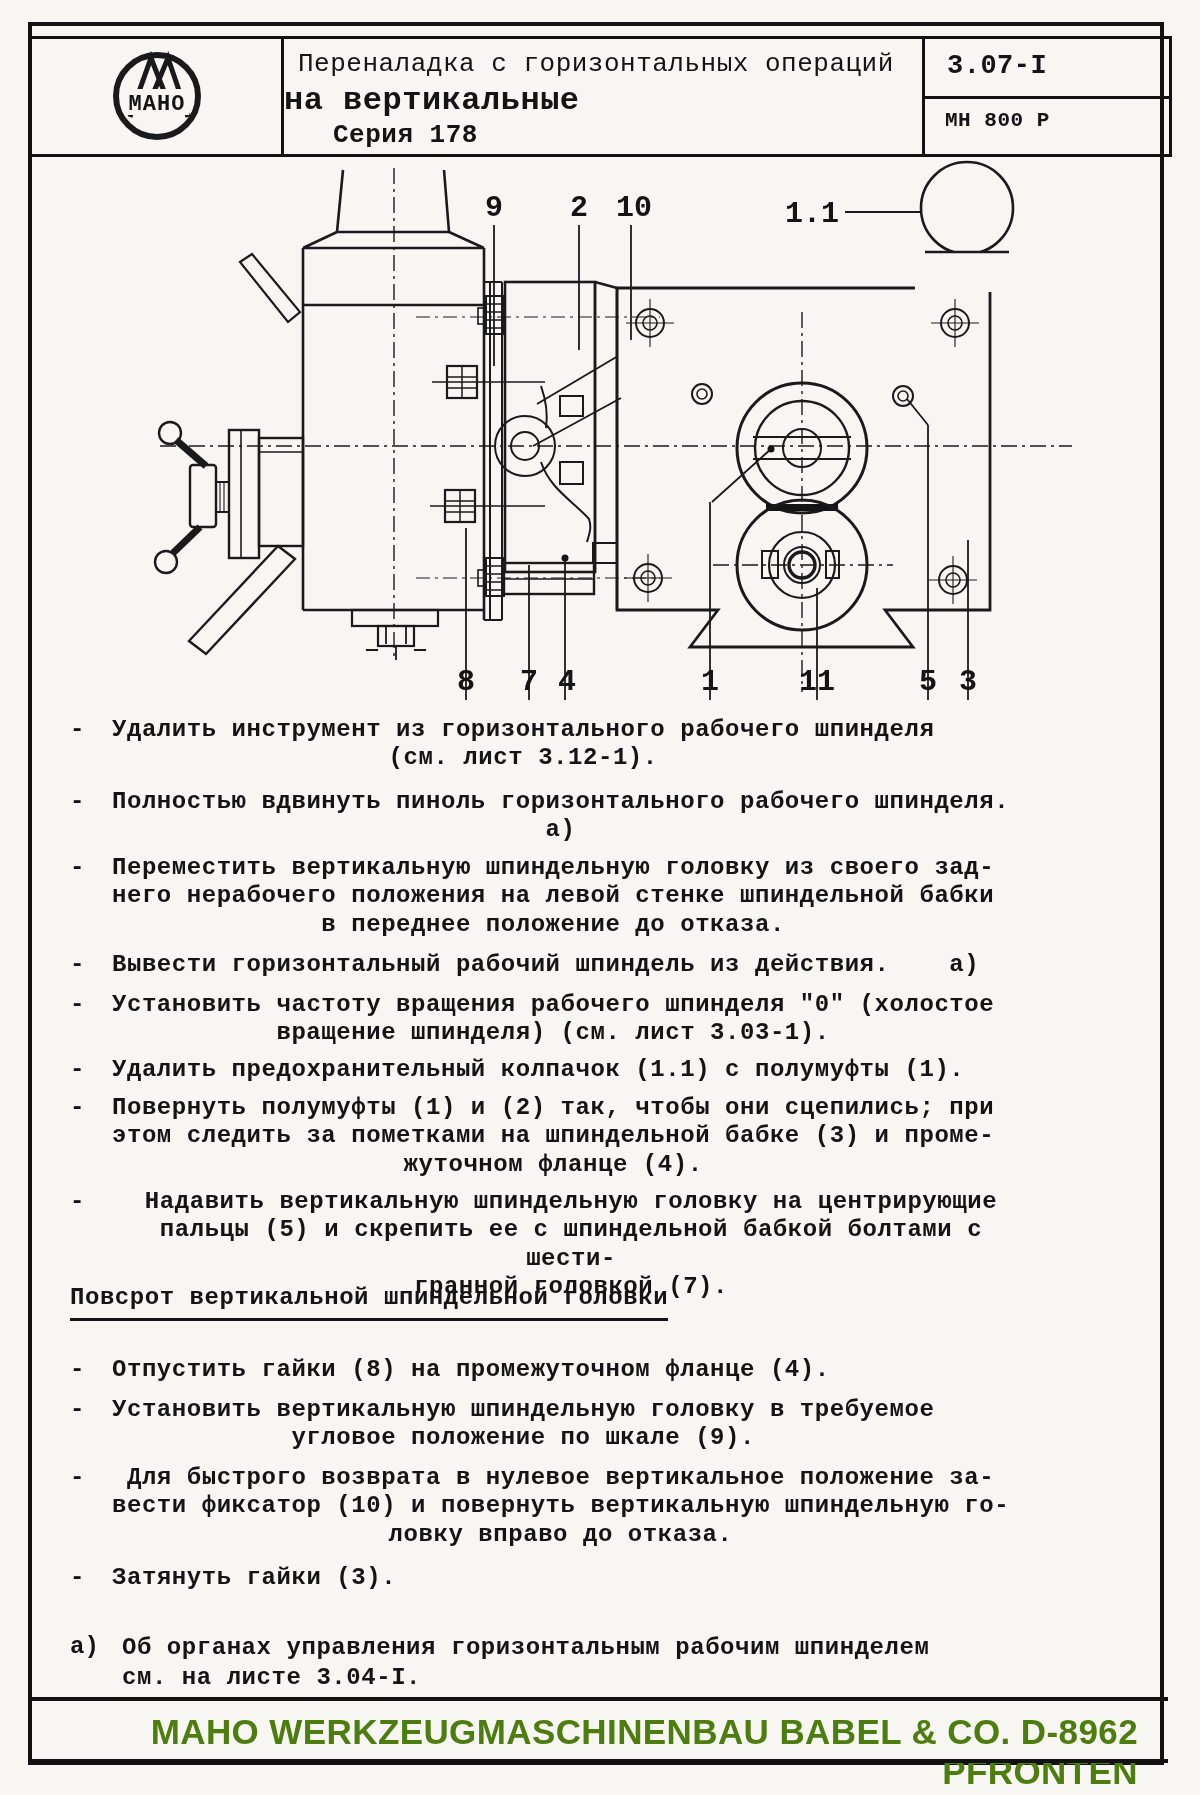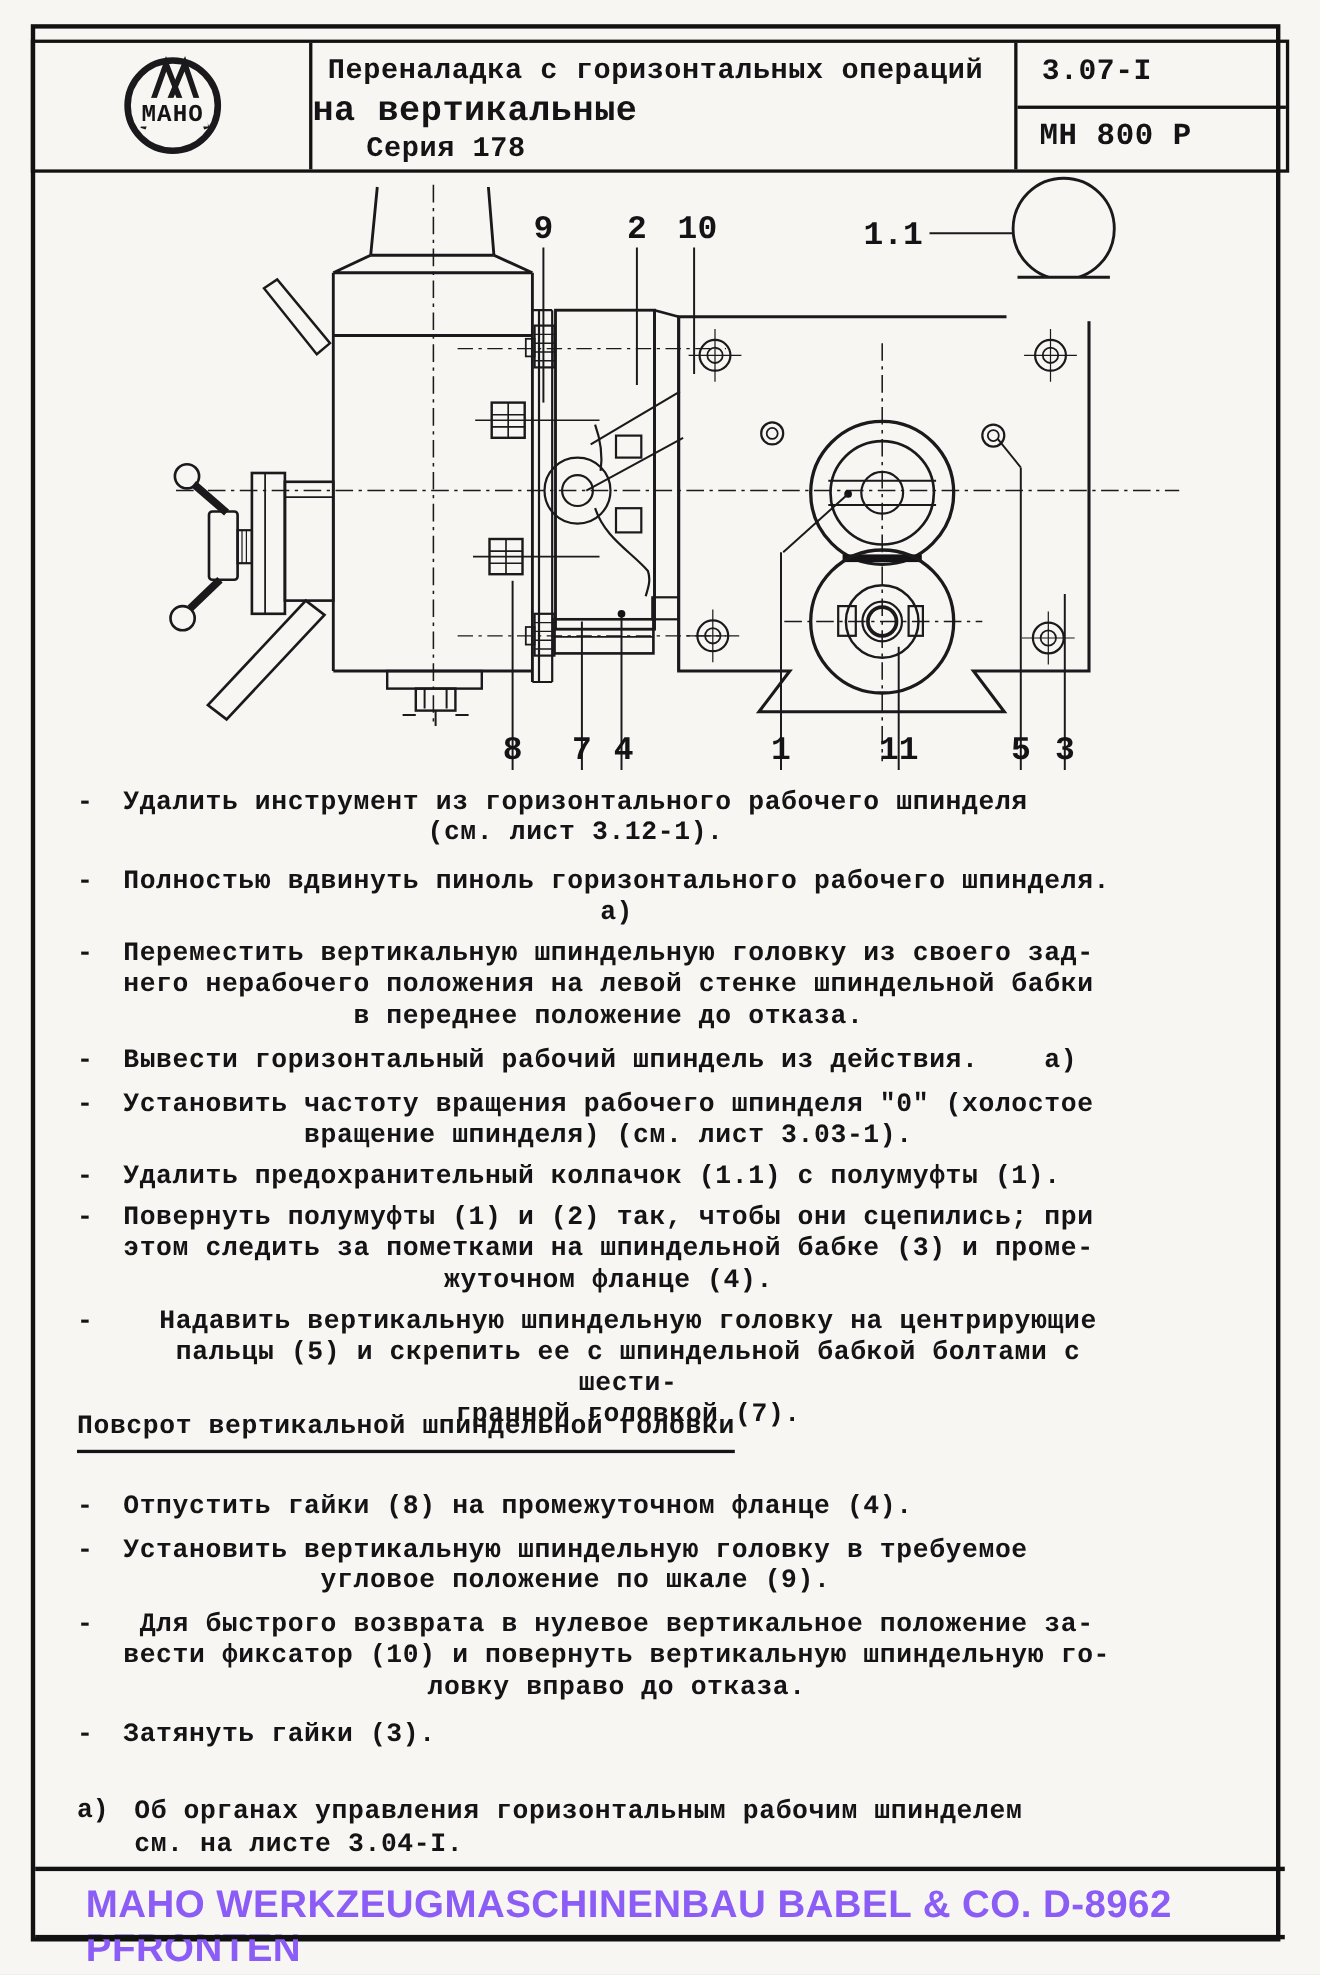--- a/index.html
+++ b/index.html
@@ -14,43 +14,43 @@
     border:4px solid #121212; box-sizing:border-box;
   }
   
   .header-box {
     position:absolute; left:28px; top:36px; width:1144px; height:121px;
     border:3px solid #121212; box-sizing:border-box; display:flex;
   }
   .cell-logo { width:253px; border-right:3px solid #121212; box-sizing:border-box; position:relative; }
   .cell-title { flex:1; position:relative; box-sizing:border-box; }
   .cell-right { width:247px; border-left:3px solid #121212; box-sizing:border-box; position:relative; }
-  .title-l1 { position:absolute; left:14px; top:10px; width:100%; font-size:26px; font-weight:700; letter-spacing:.5px; }
+  .title-l1 { position:absolute; left:14px; top:10px; width:100%; font-size:26px; font-weight:400; letter-spacing:.5px; }
   .title-l2 { position:absolute; left:0; top:43px; width:100%; text-align:left; font-size:32px; font-weight:700; letter-spacing:.5px; }
   .title-series { position:absolute; left:14px; top:81px; font-size:26px; font-weight:700; letter-spacing:.5px;margin-left:35px; }
   .sheet-no { position:absolute; left:22px; top:12px; font-size:27px; font-weight:700; letter-spacing:.5px; }
   .cell-right .divider { position:absolute; left:0; top:57px; width:100%; height:3px; background:#121212; }
-  .machine-no { position:absolute; left:20px; top:70px; font-size:28px; font-weight:700; letter-spacing:.5px; }
+  .machine-no { position:absolute; left:20px; top:70px; font-size:21px; font-weight:700; letter-spacing:.5px; }
   
   .item { position:absolute; left:70px; width:960px; display:flex; }
   .item .dash { width:42px; flex:none; font-size:24px; font-weight:700; }
   .item .txt { font-size:24px; font-weight:700; line-height:28.4px; letter-spacing:.55px; white-space:pre-wrap;text-align:center; }
   .sec-heading {
     position:absolute; left:70px; font-size:24px; font-weight:700; letter-spacing:.55px;
     border-bottom:3px solid #141416; padding-bottom:7px;
   }
   .footnote { position:absolute; left:70px; width:980px; display:flex; }
   .footnote .fn-label { width:52px; flex:none; font-size:24px; font-weight:700; }
   .footnote .txt { font-size:24px; font-weight:700; line-height:30px; letter-spacing:.55px; white-space:pre-wrap; }
   
   .rule { position:absolute; left:32px; width:1136px; height:4px; background:#121212; }
   .footer-text {
     position:absolute; left:78px; top:1712px; width:1060px;
     font-family:"Liberation Sans","DejaVu Sans",sans-serif;
-    font-size:35px; font-weight:700; letter-spacing:.4px; color:#8b5cf6;
+    font-size:35px; font-weight:700; letter-spacing:.4px; color:#4d7c0f;text-align:right;
   }
   svg { position:absolute; left:0; top:0; }
   svg .ln  { stroke:#1a1a1c; fill:none; }
   svg text { fill:#141416; font-family:"Liberation Mono","DejaVu Sans Mono",monospace; font-weight:700; }
 </style>
 </head>
 <body>
 
 <div class="page">
   <div class="frame"></div>

